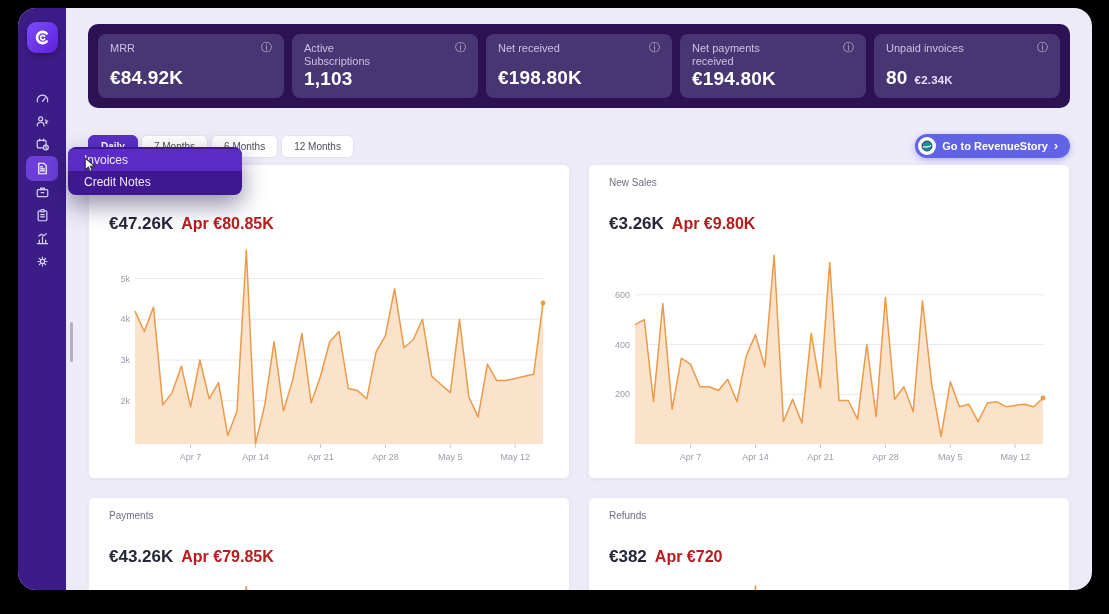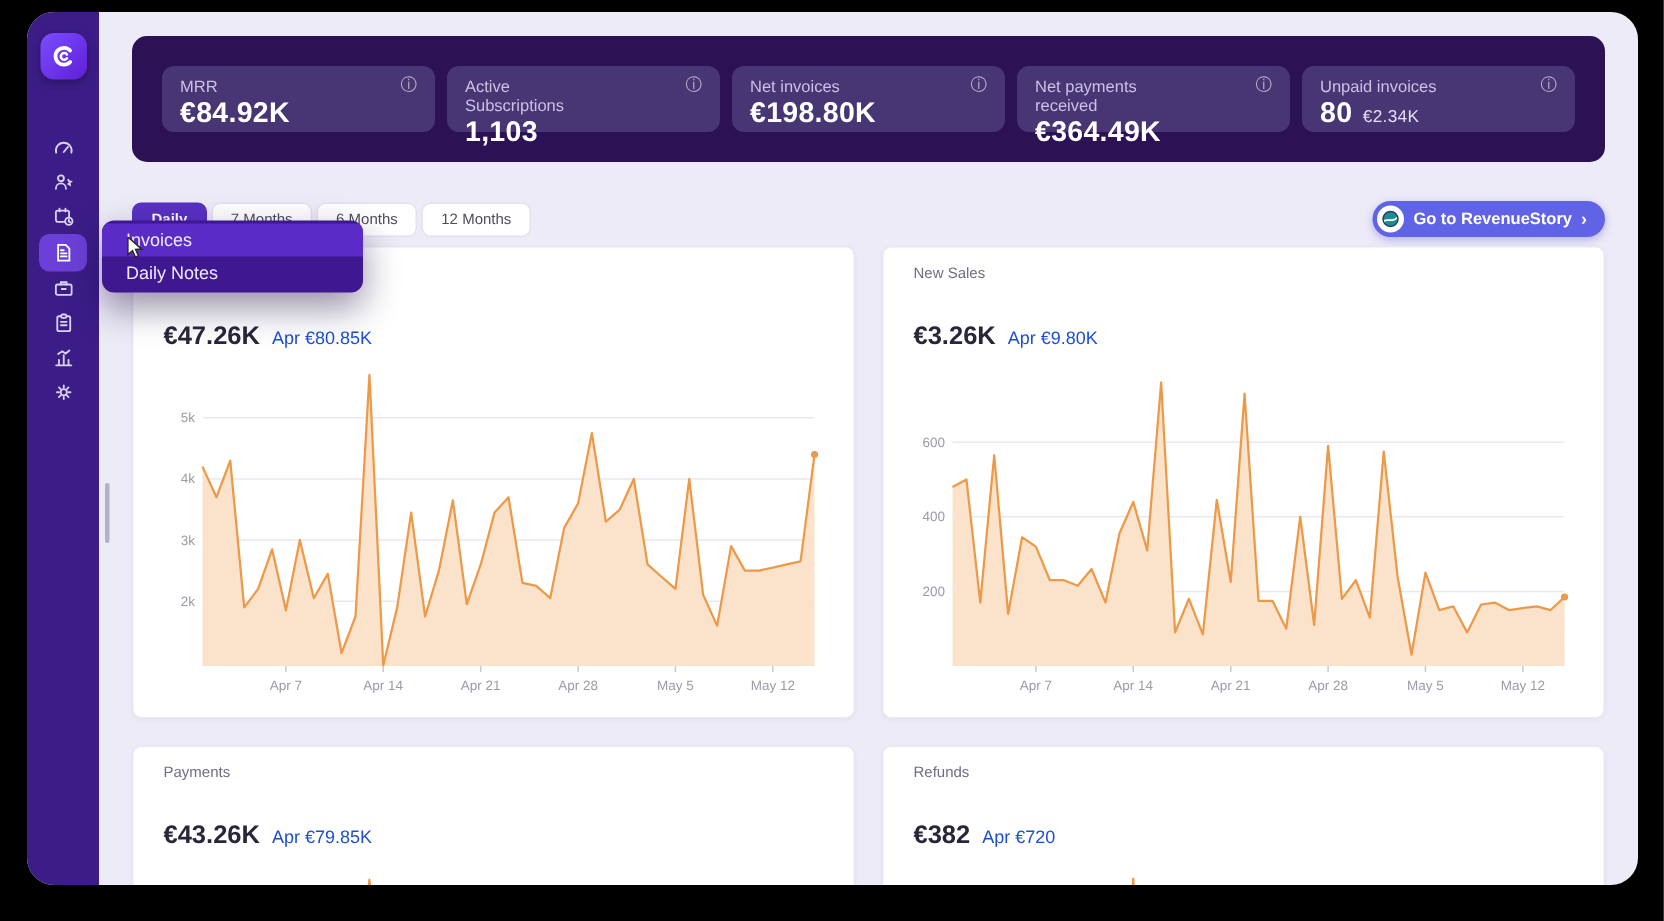--- a/index.html
+++ b/index.html
@@ -14,46 +14,46 @@
           display:flex; align-items:center; justify-content:center; box-shadow:0 2px 6px rgba(0,0,0,.35); cursor:pointer; }
   .nav { margin-top:34px; display:flex; flex-direction:column; align-items:center; }
   .nav-item { width:32px; height:23px; display:flex; align-items:center; justify-content:center; border-radius:7px; cursor:pointer; }
   .nav-item.active { background:#6C40D8; height:25px; }
   .nav-item svg { display:block; }
 
   
   .content { flex:1; position:relative; padding:16px 22px 0 22px; }
 
   
-  .kpi-bar { background:#2C1255; border-radius:10px; padding:20px; display:flex; gap:8px; height:84px; }
+  .kpi-bar { background:#2C1255; border-radius:10px; padding:10px; display:flex; gap:8px; height:84px; }
   .kpi-card { flex:1; background:#473673; border-radius:8px; padding:8px 12px 9px; display:flex; flex-direction:column; }
   .kpi-top { display:flex; justify-content:space-between; align-items:flex-start; }
   .kpi-label { font-size:11px; line-height:13px; color:#C9C2E4; max-width:96px; }
   .kpi-info { font-size:11px; color:rgba(255,255,255,.62); cursor:pointer; line-height:11px; }
   .kpi-value { margin-top:auto; font-size:19px; font-weight:700; color:#fff; letter-spacing:.2px; display:flex; align-items:baseline; gap:7px; }
-  .kpi-suffix { font-size:11.5px; font-weight:400; color:#E4DEF5; }
+  .kpi-suffix { font-size:11.5px; font-weight:700; color:#E4DEF5; }
 
   
   .controls { margin-top:26px; display:flex; align-items:center; }
   .tab { font-size:10px; padding:5px 12px; background:#fff; color:#4E4E5A; border:1px solid #E4E2F0; border-radius:6px; margin-right:3px; cursor:pointer; }
   .tab.active { background:#5931C4; color:#fff; border-color:#5931C4; font-weight:700; }
   .spacer { flex:1; }
   .rs-btn { display:flex; align-items:center; gap:6px; background:#6163E6; border:none; border-radius:13px; height:24px; padding:2px 12px 2px 3px; cursor:pointer; box-shadow:0 2px 6px rgba(70,70,220,.35);margin-left:40px; }
   .rs-ic { width:18px; height:18px; border-radius:50%; background:#fff; display:flex; align-items:center; justify-content:center; }
   .rs-label { font-size:11px; color:#fff; font-weight:700; }
   .rs-chev { color:#fff; font-size:12px; font-weight:700; line-height:1; }
 
   
   .charts { display:grid; grid-template-columns:1fr 1fr; gap:18px; margin-top:6px; }
   .card { background:#fff; border:1px solid #E9E7F3; border-radius:6px; padding:12px 20px 6px; box-shadow:0 1px 3px rgba(60,50,120,.05); }
   .card.short { height:240px; }
   .card-title { font-size:10px; color:#6E6E85; height:17px; }
   .card-vals { margin-top:20px; display:flex; align-items:baseline; gap:8px; height:22px; }
   .card-value { font-size:17px; font-weight:700; color:#27273A; }
-  .card-period { font-size:12px; font-weight:400; color:#1d4ed8; }
+  .card-period { font-size:16px; font-weight:700; color:#b91c1c; }
   .chart-box { margin-top:6px; width:100%; }
   .chart-box svg { display:block; width:100%; }
 
   
   .flyout { position:absolute; left:50px; top:139px; width:174px; background:#3F1790; border-radius:8px; overflow:hidden;
             box-shadow:0 10px 24px rgba(20,5,60,.45); z-index:50; padding:2px 0; }
   .flyout-item { font-size:12px; color:#EFEAFB; line-height:22px; padding-left:16px; cursor:pointer; }
   .flyout-item.hl { background:#5B2BC8; }
   .cursor { position:absolute; left:66px; top:150px; z-index:60; pointer-events:none; }
 
@@ -146,34 +146,34 @@
         <div class="kpi-top">
             <span class="kpi-label">Active Subscriptions</span>
             <span class="kpi-info">ⓘ</span>
           </div>
         <div class="kpi-value">
             <span>1,103</span>
           </div>
       </div>
       <div class="kpi-card">
         <div class="kpi-top">
-            <span class="kpi-label">Net invoices</span>
+            <span class="kpi-label">Net received</span>
             <span class="kpi-info">ⓘ</span>
           </div>
         <div class="kpi-value">
             <span>€198.80K</span>
           </div>
       </div>
       <div class="kpi-card">
         <div class="kpi-top">
             <span class="kpi-label">Net payments received</span>
             <span class="kpi-info">ⓘ</span>
           </div>
         <div class="kpi-value">
-            <span>€364.49K</span>
+            <span>€194.80K</span>
           </div>
       </div>
       <div class="kpi-card">
         <div class="kpi-top">
             <span class="kpi-label">Unpaid invoices</span>
             <span class="kpi-info">ⓘ</span>
           </div>
         <div class="kpi-value">
             <span>80</span>
             <span class="kpi-suffix">€2.34K</span>
@@ -299,21 +299,21 @@
               <path d="M 26.0,180.4 L 35.3,188.9 L 44.5,169.1 L 53.8,194.5 L 63.1,186.0 L 72.4,174.7 L 81.6,191.7 L 90.9,177.6 L 100.2,197.3 L 109.5,183.2 L 118.7,191.7 L 128.0,194.5 L 137.3,169.1 L 146.5,10.8 L 155.8,186.0 L 165.1,191.7 L 174.4,177.6 L 183.6,197.3 L 192.9,174.7 L 202.2,188.9 L 211.5,186.0 L 220.7,180.4 L 230.0,194.5 L 239.3,191.7 L 248.5,186.0 L 257.8,197.3 L 267.1,180.4 L 276.4,191.7 L 285.6,174.7 L 294.9,194.5 L 304.2,186.0 L 313.5,191.7 L 322.7,180.4 L 332.0,197.3 L 341.3,188.9 L 350.5,186.0 L 359.8,194.5 L 369.1,180.4 L 378.4,191.7 L 387.6,186.0 L 396.9,197.3 L 406.2,191.7 L 415.5,186.0 L 424.7,188.9 L 434.0,177.6" fill="none" stroke="#EC9A49" stroke-width="1.5" stroke-linejoin="round"></path>
               <circle cx="434.0" cy="177.6" r="2.4" fill="#EC9A49"></circle>
             </svg>
           </div>
       </div>
     </div>
   </div>
 
   <div class="flyout">
     <div class="flyout-item hl">Invoices</div>
-    <div class="flyout-item">Daily Notes</div>
+    <div class="flyout-item">Credit Notes</div>
   </div>
 
   <div class="cursor">
     <svg width="14" height="15" viewBox="0 0 12 13">
         <path d="M1 0 L1 10.2 L3.7 7.9 L5.3 11.6 L7.1 10.8 L5.5 7.2 L9 7 Z" fill="#fff" stroke="#2b2b2b" stroke-width="0.9"></path>
       </svg>
   </div>
 
   <div class="scroll-handle"></div>
 

